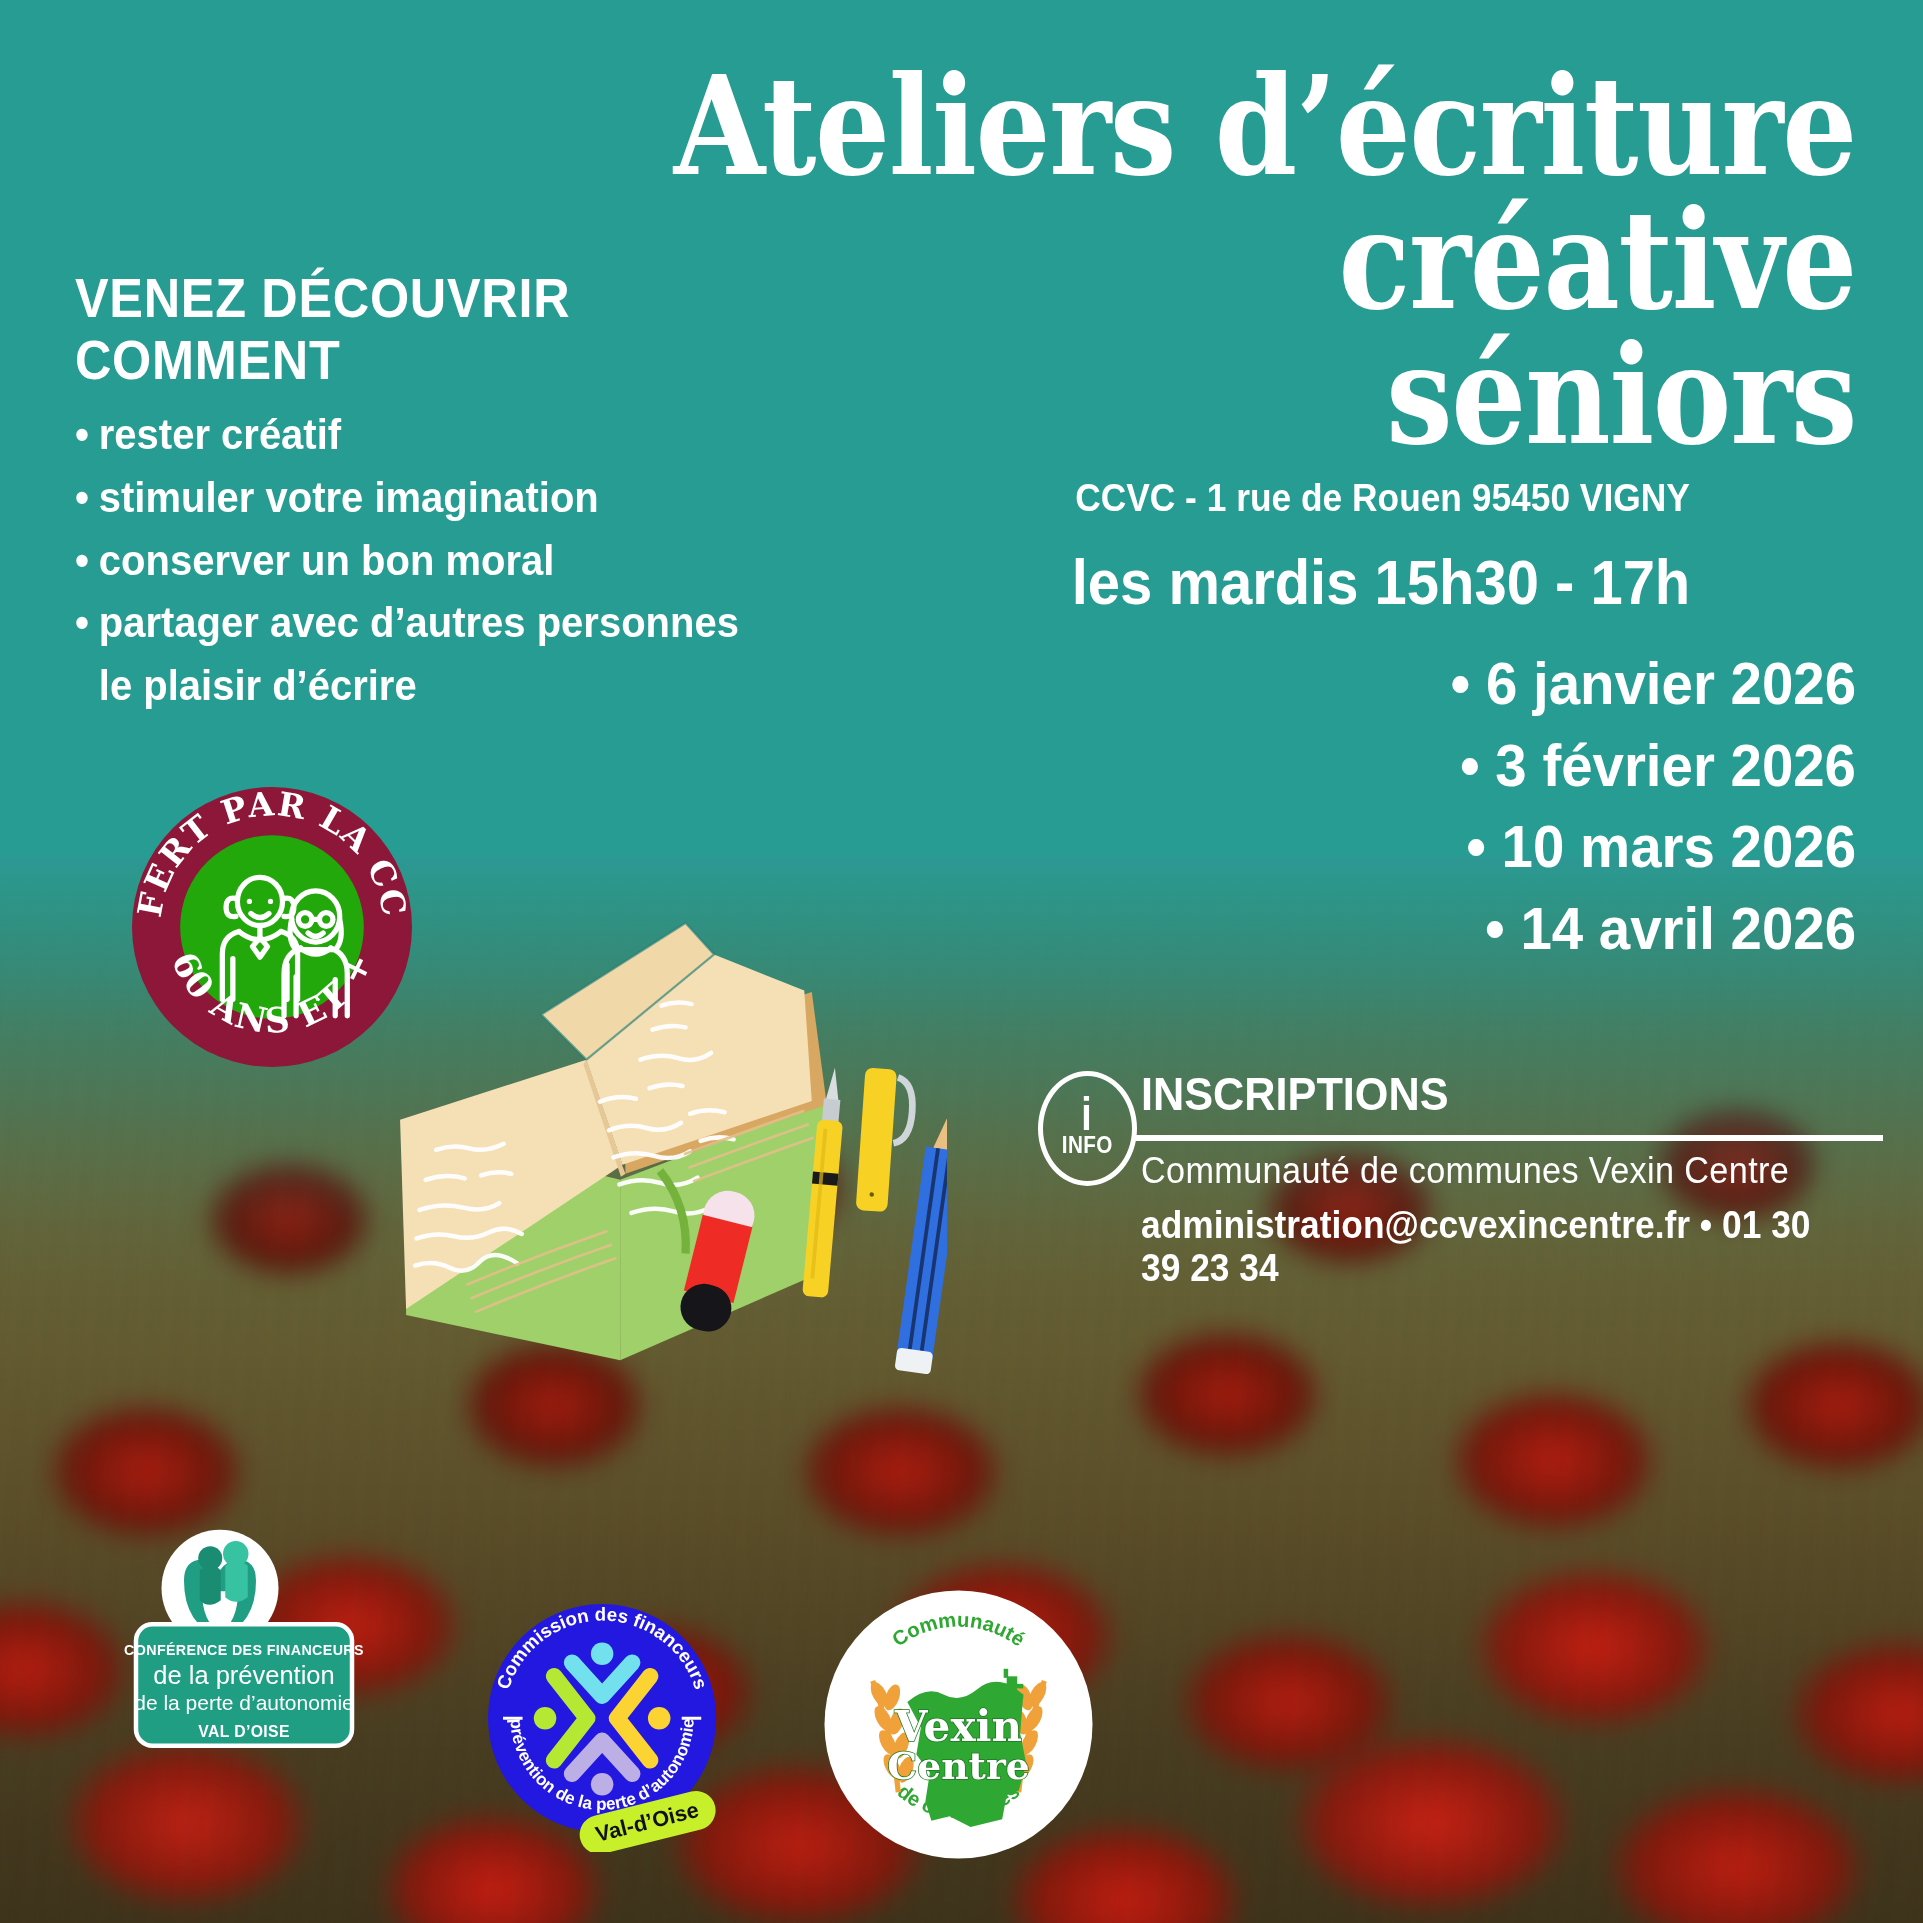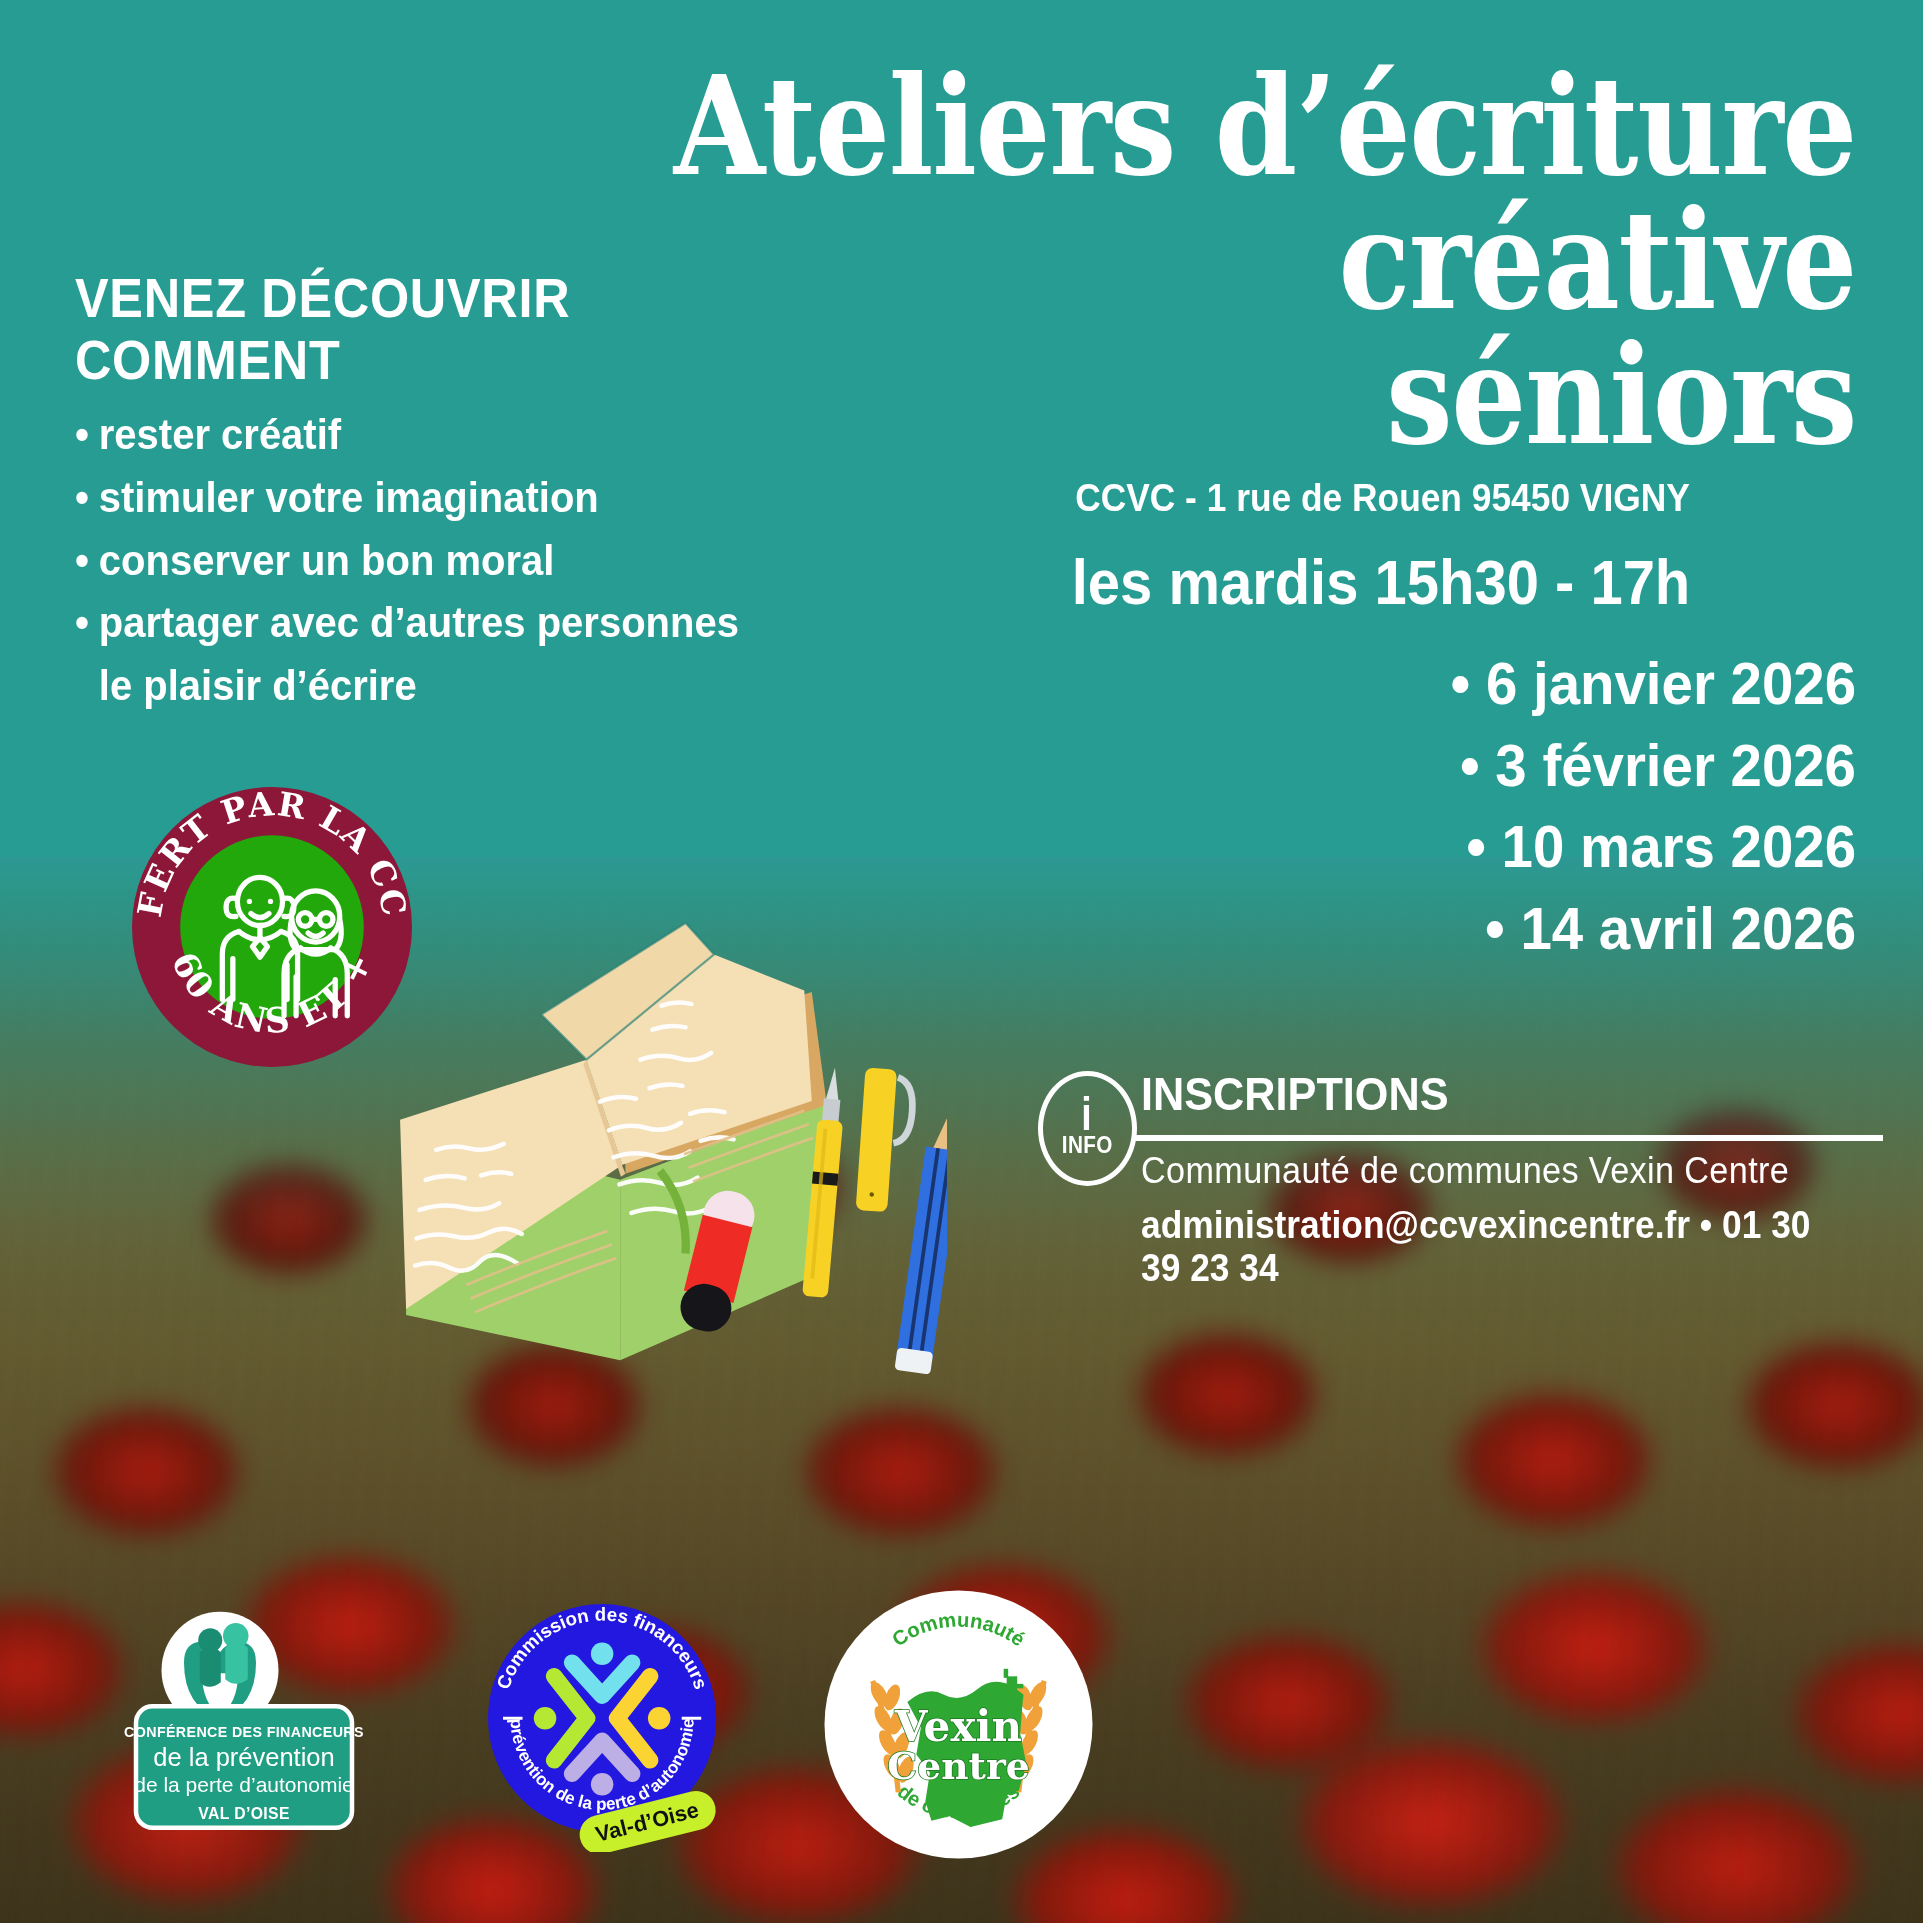--- a/index.html
+++ b/index.html
@@ -146,21 +146,21 @@
 
   
   .badge{position:absolute;left:132px;top:787px;width:280px;height:280px;}
   .badge svg{width:100%;height:100%;display:block;}
 
   
   .illus{position:absolute;left:361px;top:804px;width:586px;height:609px;}
   .illus svg{width:100%;height:100%;display:block;}
 
   
-  .logo-cdf{position:absolute;left:124px;top:1601px;width:240px;height:233px;}
+  .logo-cdf{position:absolute;left:124px;top:1519px;width:240px;height:233px;}
   .logo-cdf svg{width:100%;height:100%;display:block;}
   .logo-cf{position:absolute;left:488px;top:1604px;width:229px;height:248px;}
   .logo-cf svg{width:100%;height:100%;display:block;}
   .logo-vc{position:absolute;left:823px;top:1589px;width:271px;height:271px;}
   .logo-vc svg{width:100%;height:100%;display:block;}
 </style>
 </head>
 <body>
 
 <div class="poster">

